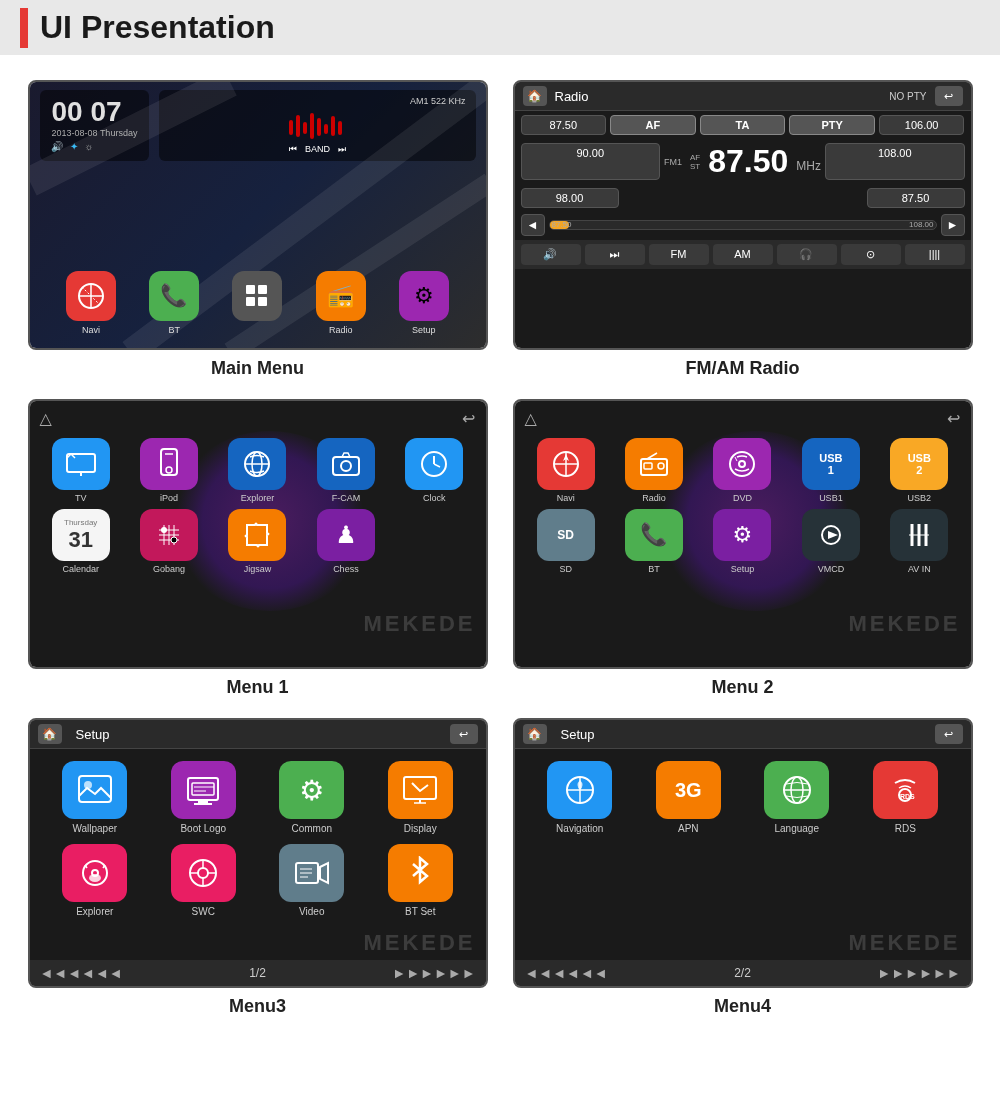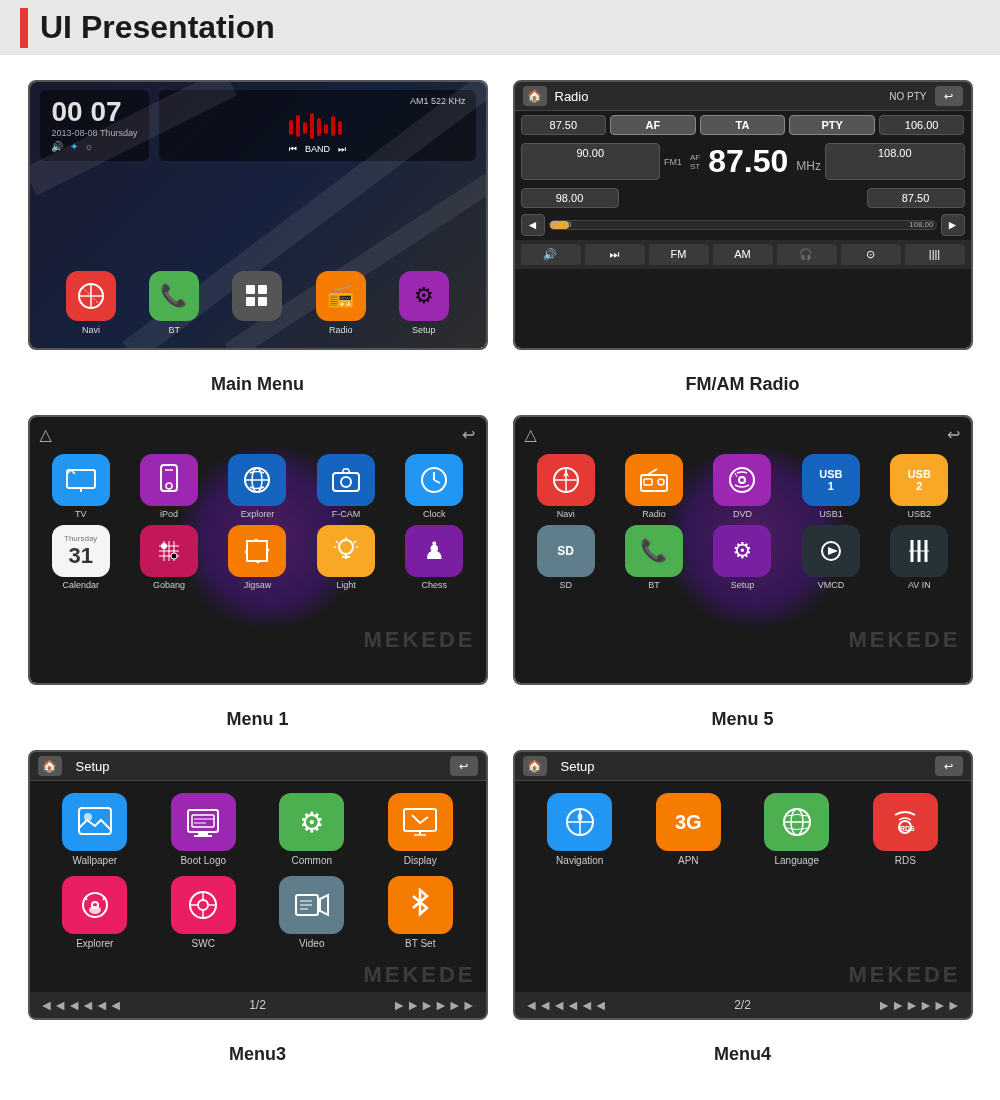--- a/index.html
+++ b/index.html
@@ -51,21 +51,21 @@
     .screen {
       width: 460px;
       height: 270px;
       border-radius: 8px;
       overflow: hidden;
       border: 2px solid #555;
       position: relative;
     }
 
     .caption {
-      margin-top: 24px;
+      margin-top: 8px;
       font-size: 18px;
       font-weight: bold;
       color: #222;
     }
 
     
     .s1 {
       background: linear-gradient(135deg, #1a1a2e 0%, #16213e 50%, #2d2d2d 100%);
       width: 100%;
       height: 100%;
@@ -632,35 +632,20 @@
           </div>
           <div class="menu-app">
             <div class="menu-icon" style="background:#f57c00">
               <svg width="30" height="30" viewBox="0 0 30 30">
                 <path d="M5 5 L13 5 Q14 2 15 5 L25 5 L25 13 Q28 14 25 15 L25 25 L17 25 Q16 28 15 25 L5 25 L5 17 Q2 16 5 15 Z" fill="none" stroke="white" stroke-width="2"></path>
               </svg>
             </div>
             <span class="menu-app-label">Jigsaw</span>
           </div>
           <div class="menu-app">
-            <div class="menu-icon" style="background:#f9a825">
-              <svg width="28" height="32" viewBox="0 0 28 32">
-                <circle cx="14" cy="12" r="7" fill="none" stroke="white" stroke-width="2"></circle>
-                <line x1="14" y1="19" x2="14" y2="24" stroke="white" stroke-width="2"></line>
-                <line x1="10" y1="22" x2="18" y2="22" stroke="white" stroke-width="2"></line>
-                <line x1="14" y1="2" x2="14" y2="4" stroke="white" stroke-width="1.5"></line>
-                <line x1="4" y1="6" x2="6" y2="8" stroke="white" stroke-width="1.5"></line>
-                <line x1="24" y1="6" x2="22" y2="8" stroke="white" stroke-width="1.5"></line>
-                <line x1="2" y1="12" x2="4" y2="12" stroke="white" stroke-width="1.5"></line>
-                <line x1="26" y1="12" x2="24" y2="12" stroke="white" stroke-width="1.5"></line>
-              </svg>
-            </div>
-            <span class="menu-app-label">Light</span>
-          </div>
-          <div class="menu-app">
             <div class="menu-icon" style="background:#7b1fa2">
               <span style="font-size:24px">♟</span>
             </div>
             <span class="menu-app-label">Chess</span>
           </div>
         </div>
         <div class="watermark">MEKEDE</div>
       </div>
     </div>
     <span class="caption">Menu 1</span>
@@ -764,21 +749,21 @@
                 <line x1="20" y1="4" x2="20" y2="26" stroke="white" stroke-width="3"></line>
                 <line x1="3" y1="15" x2="23" y2="15" stroke="white" stroke-width="1"></line>
               </svg>
             </div>
             <span class="menu-app-label">AV IN</span>
           </div>
         </div>
         <div class="watermark">MEKEDE</div>
       </div>
     </div>
-    <span class="caption">Menu 5</span>
+    <span class="caption">Menu 2</span>
   </div>
 
   <div class="cell">
     <div class="screen">
       <div class="s6" style="background:#1a1a1a;width:100%;height:100%;position:relative">
         <div class="s5-titlebar">
           <div class="s2-home">🏠</div>
           <span style="font-size:13px;color:#fff;flex:1;padding-left:6px">Setup</span>
           <div class="s2-back">↩</div>
         </div>

